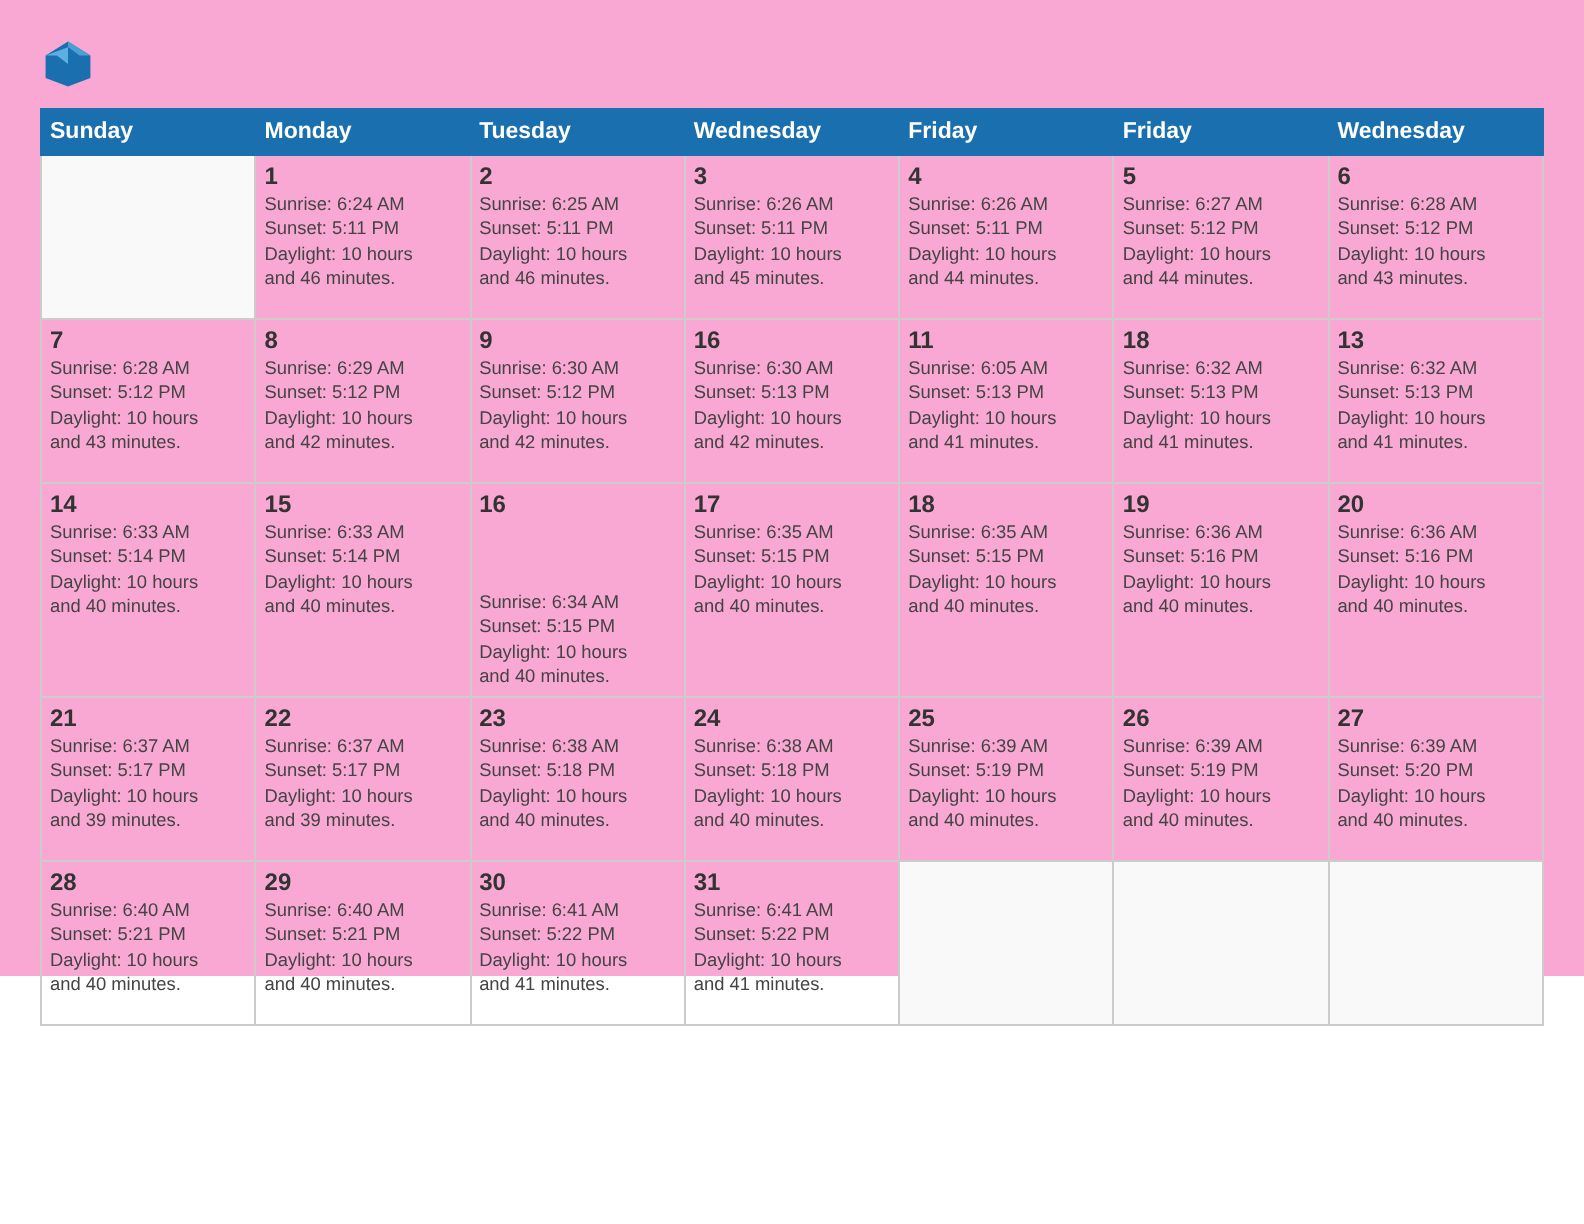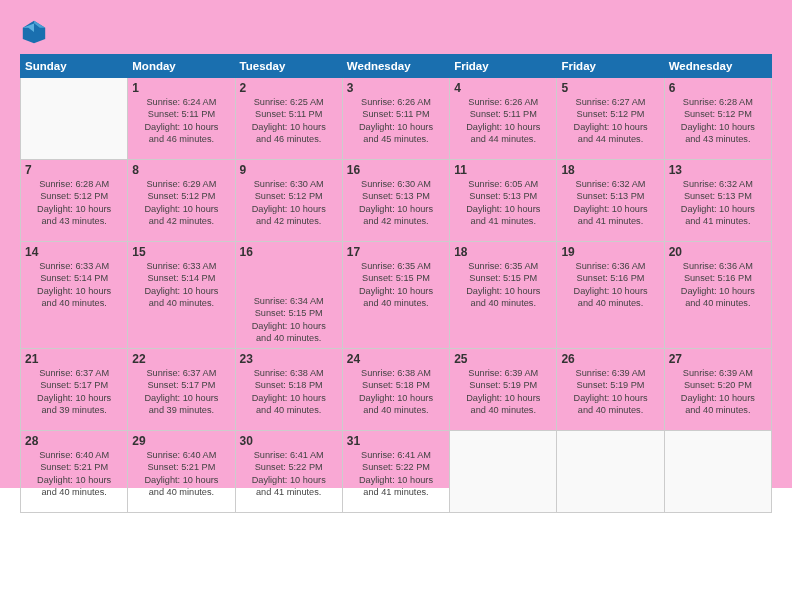--- a/index.html
+++ b/index.html
@@ -85,21 +85,20 @@
     .day-number {
       font-size: 12px;
       font-weight: bold;
       color: #333;
       margin-bottom: 1px;
     }
     .day-info {
       font-size: 9.2px;
       color: #444;
       line-height: 1.35;
-      text-align: center;
     }
     .empty-cell {
       background: #f9f9f9;
     }
   </style>
 </head>
 <body>
 
 <div class="page">
   <div class="header">

